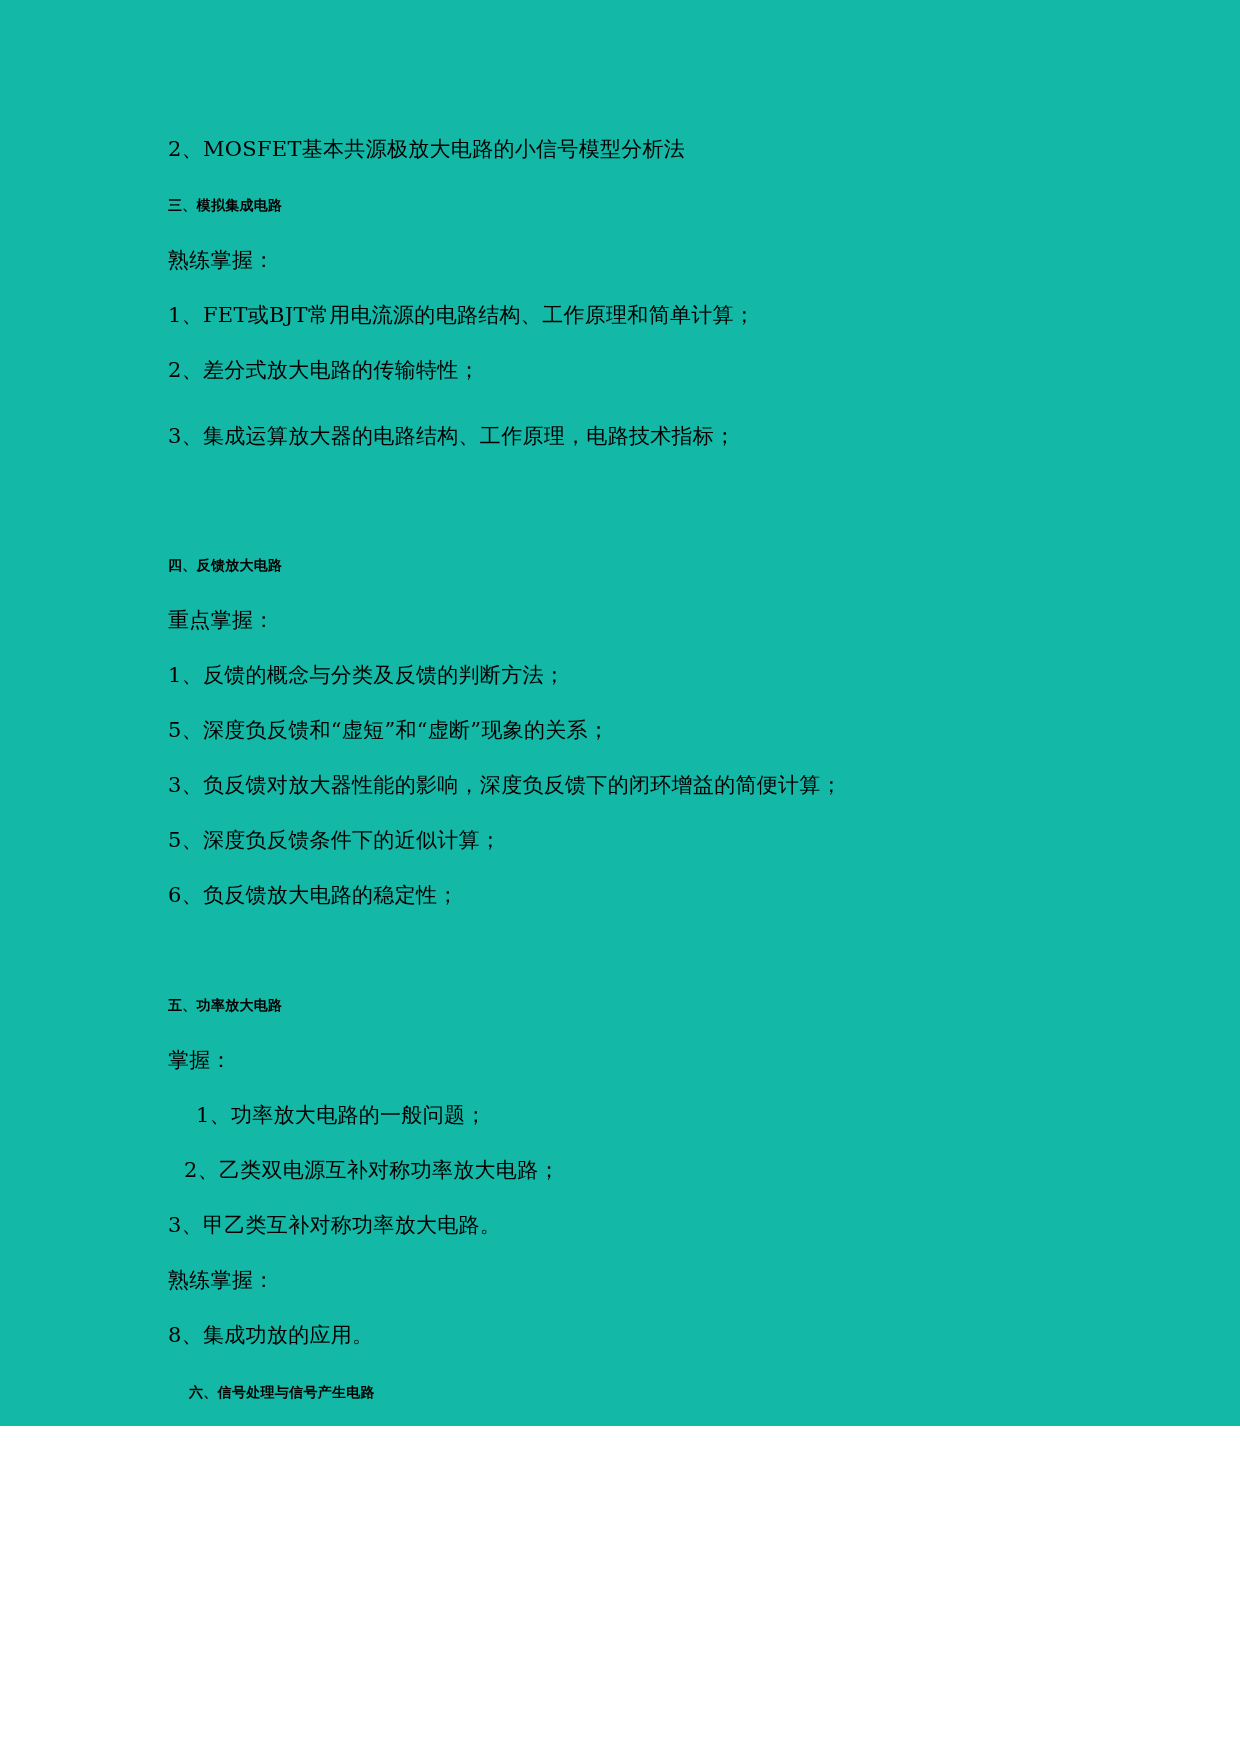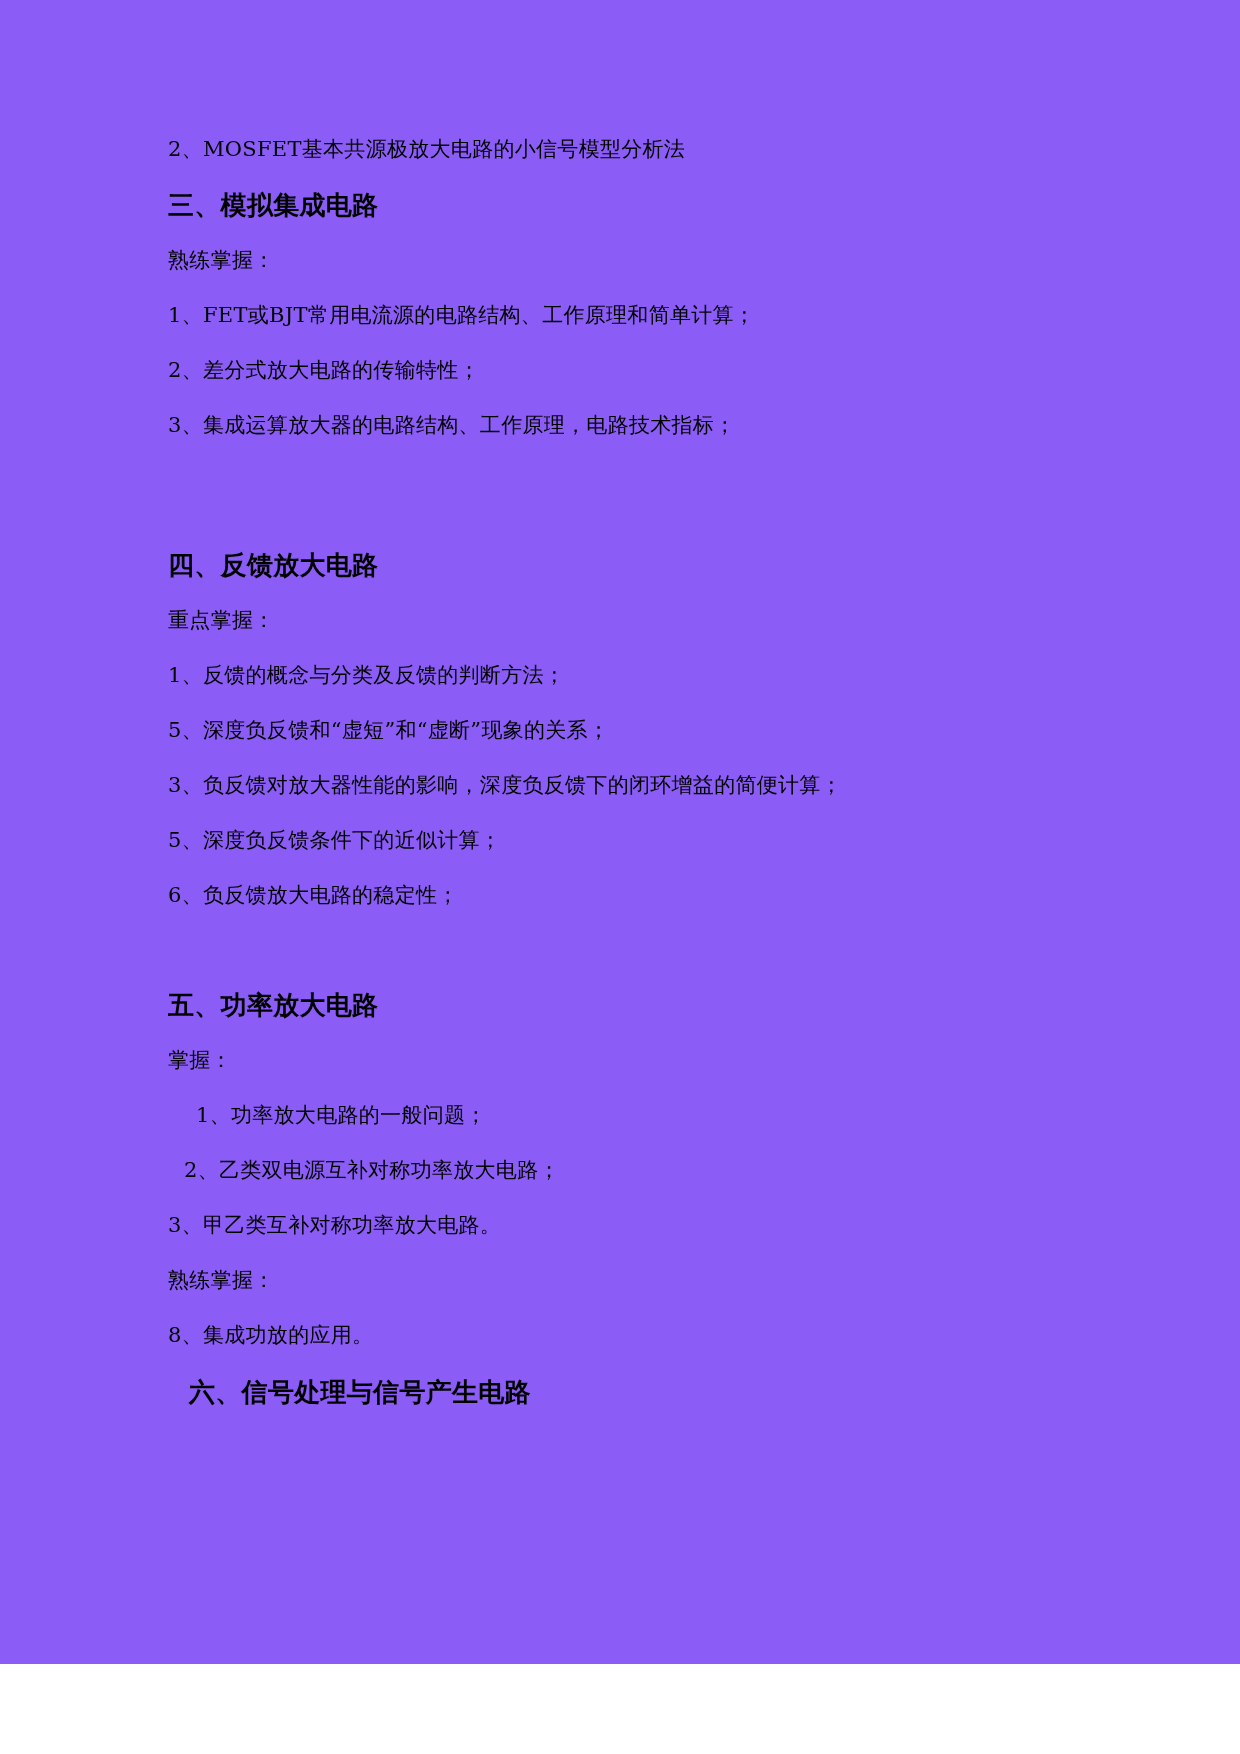--- a/index.html
+++ b/index.html
@@ -13,54 +13,54 @@
       position: relative;
       overflow: hidden;
       font-family: "DejaVu Serif", "Liberation Serif", serif;
       color: #000000;
     }
     .page {
       position: absolute;
       left: 0;
       top: 0;
       width: 1240px;
-      height: 1664px;
-      background: #8b5cf6;
+      height: 1426px;
+      background: #14b8a6;
     }
     .line {
       position: absolute;
       left: 168px;
       font-size: 21px;
       line-height: 26px;
       white-space: nowrap;
       letter-spacing: 0.3px;
     }
     .heading {
       font-weight: bold;
       font-family: "DejaVu Sans", "Liberation Sans", sans-serif;
-      font-size: 26px;
+      font-size: 14px;
     }
     .wrap {
       white-space: normal;
       width: 905px;
       line-height: 32px;
     }
   </style>
 </head>
 <body>
 
 <div class="page">
 
   <div class="line" style="top:136px;">2、MOSFET基本共源极放大电路的小信号模型分析法</div>
 
   <div class="line heading" style="top:192px;">三、模拟集成电路</div>
   <div class="line" style="top:247px;">熟练掌握：</div>
   <div class="line" style="top:302px;">1、FET或BJT常用电流源的电路结构、工作原理和简单计算；</div>
   <div class="line" style="top:357px;">2、差分式放大电路的传输特性；</div>
-  <div class="line" style="top:412px;">3、集成运算放大器的电路结构、工作原理，电路技术指标；</div>
+  <div class="line" style="top:423px;">3、集成运算放大器的电路结构、工作原理，电路技术指标；</div>
 
   <div class="line heading" style="top:552px;">四、反馈放大电路</div>
   <div class="line" style="top:607px;">重点掌握：</div>
   <div class="line" style="top:662px;">1、反馈的概念与分类及反馈的判断方法；</div>
   <div class="line" style="top:717px;">5、深度负反馈和“虚短”和“虚断”现象的关系；</div>
   <div class="line" style="top:772px;">3、负反馈对放大器性能的影响，深度负反馈下的闭环增益的简便计算；</div>
   <div class="line" style="top:827px;">5、深度负反馈条件下的近似计算；</div>
   <div class="line" style="top:882px;">6、负反馈放大电路的稳定性；</div>
 
   <div class="line heading" style="top:992px;">五、功率放大电路</div>

